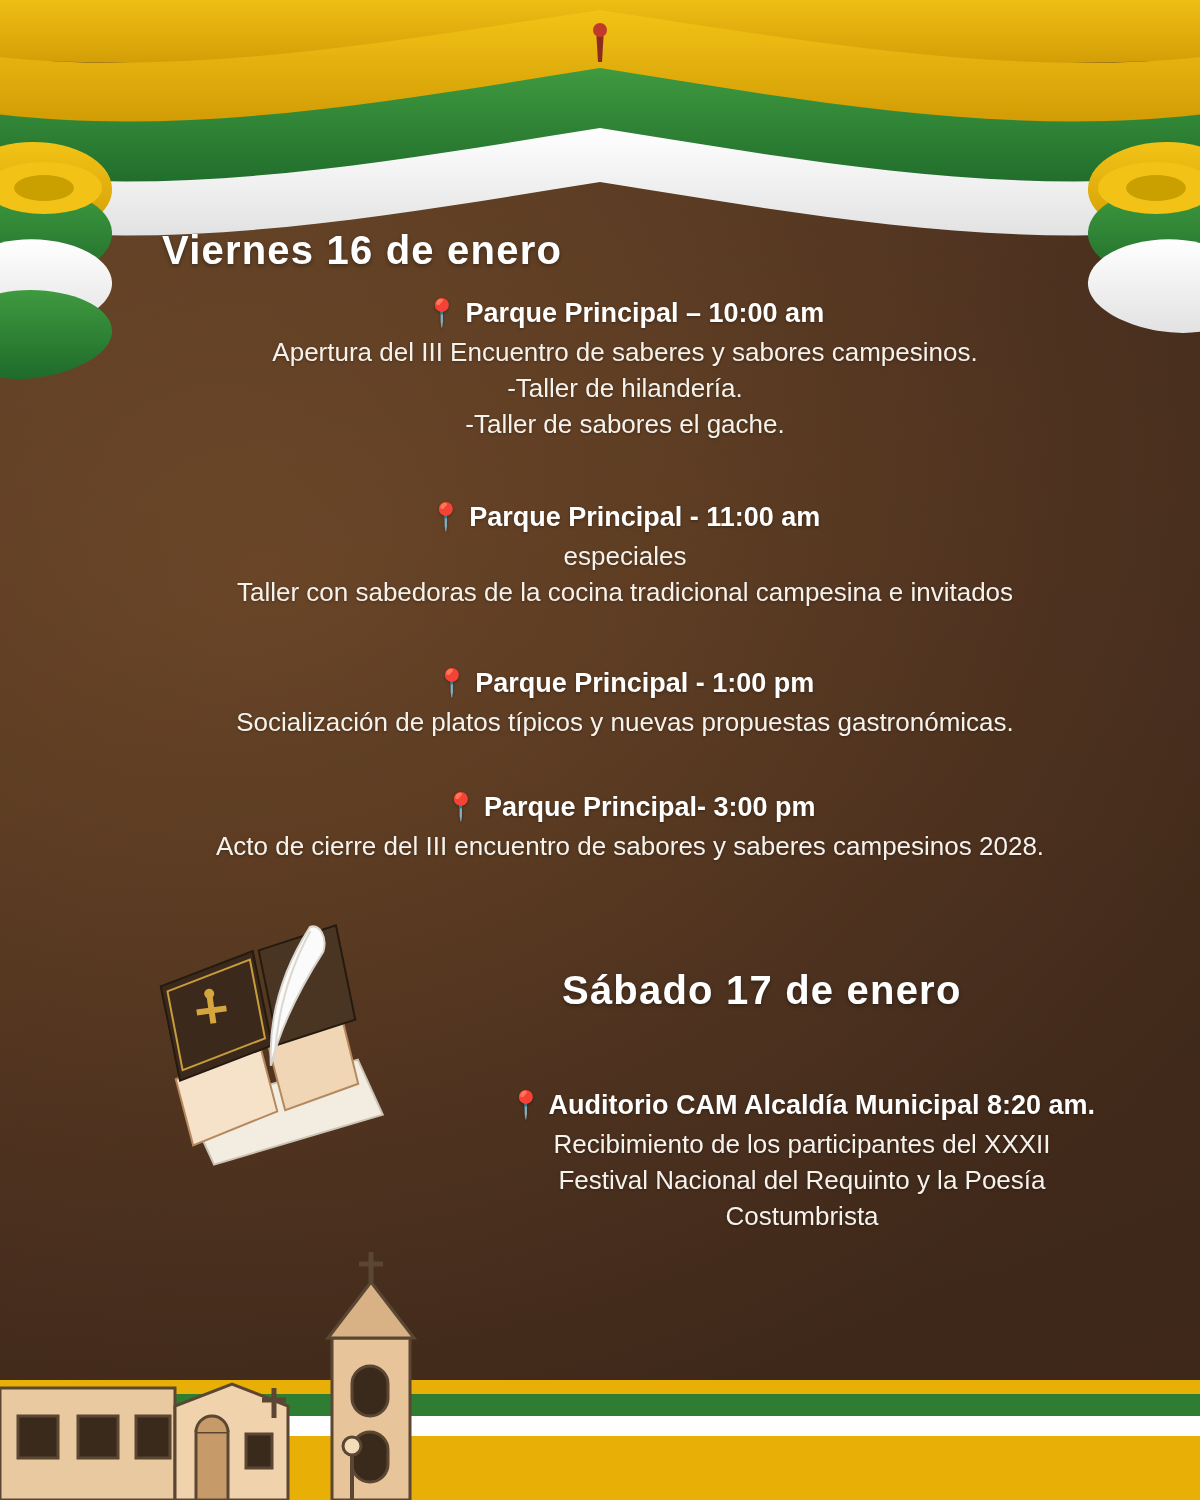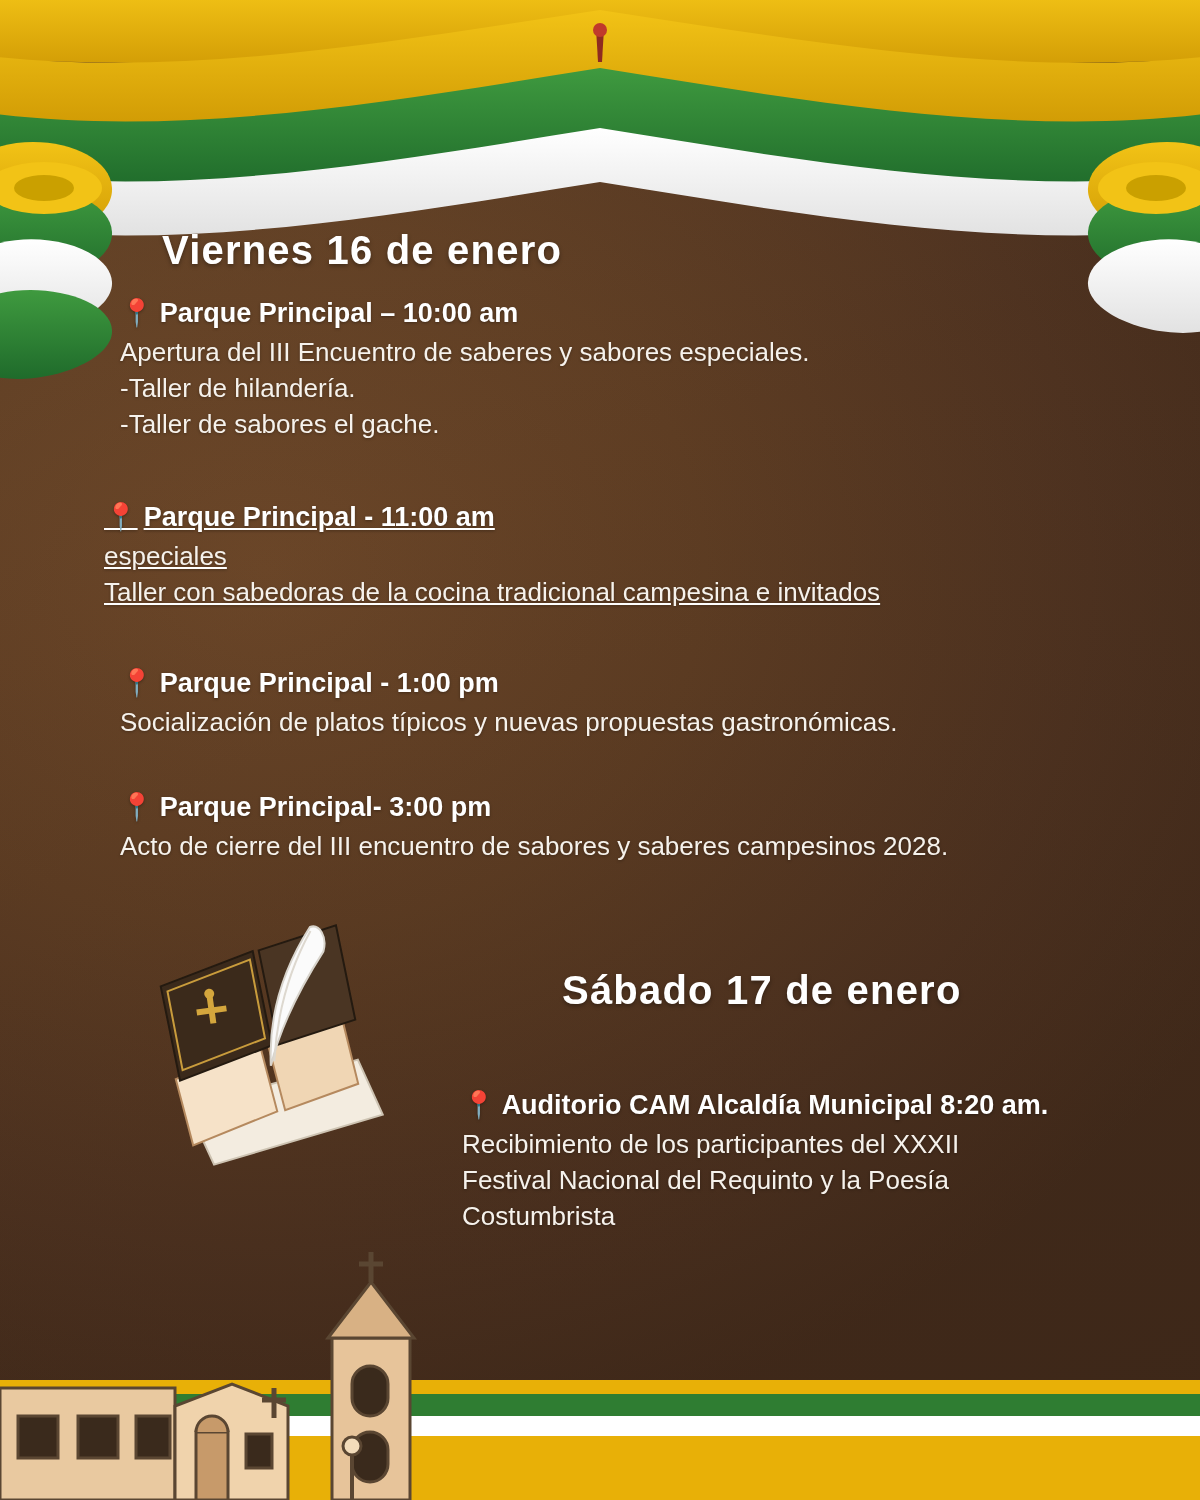--- a/index.html
+++ b/index.html
@@ -77,41 +77,41 @@
   }
   #day1-title {
     position: absolute;
     left: 162px; top: 228px;
   }
   #day2-title {
     position: absolute;
     left: 562px; top: 968px;
   }
 
-  .block { position: absolute; text-align: left; }
+  .block { position: absolute; text-align: center; }
   .head {
     font-size: 27px;
     font-weight: 700;
     color: #ffffff;
     line-height: 1.25;
     text-shadow: 0 1px 3px rgba(0,0,0,0.35);
   }
   .head .pin { margin-right: 6px; }
   .desc {
     font-size: 26px;
     font-weight: 400;
     color: #f6f2ec;
     line-height: 1.38;
     margin-top: 4px;
     text-shadow: 0 1px 3px rgba(0,0,0,0.3);
   }
   .desc .ln { display: block; }
 
   #b1 { left: 120px; top: 296px; width: 1010px; }
-  #b2 { left: 104px; top: 500px; width: 1010px; text-decoration: underline; }
+  #b2 { left: 120px; top: 500px; width: 1010px; }
   #b3 { left: 120px; top: 666px; width: 1010px; }
   #b4 { left: 120px; top: 790px; width: 1020px; }
   #b5 { left: 462px; top: 1088px; width: 680px; }
 
   .pin-emoji {
     font-family: "DejaVu Sans", sans-serif;
     color: #e03b3b;
   }
 </style>
 </head>
@@ -219,21 +219,21 @@
 
   <div class="content">
 
     <div id="day1-title" class="day-title">Viernes 16 de enero</div>
 
     <div id="b1" class="block">
       <div class="head">
         <span class="pin pin-emoji">📍</span><span>Parque Principal – 10:00 am</span>
       </div>
       <div class="desc">
-        <span class="ln">Apertura del III Encuentro de saberes y sabores especiales.</span>
+        <span class="ln">Apertura del III Encuentro de saberes y sabores campesinos.</span>
         <span class="ln">-Taller de hilandería.</span>
         <span class="ln">-Taller de sabores el gache.</span>
       </div>
     </div>
 
     <div id="b2" class="block">
       <div class="head">
         <span class="pin pin-emoji">📍</span><span>Parque Principal - 11:00 am</span>
       </div>
       <div class="desc">

